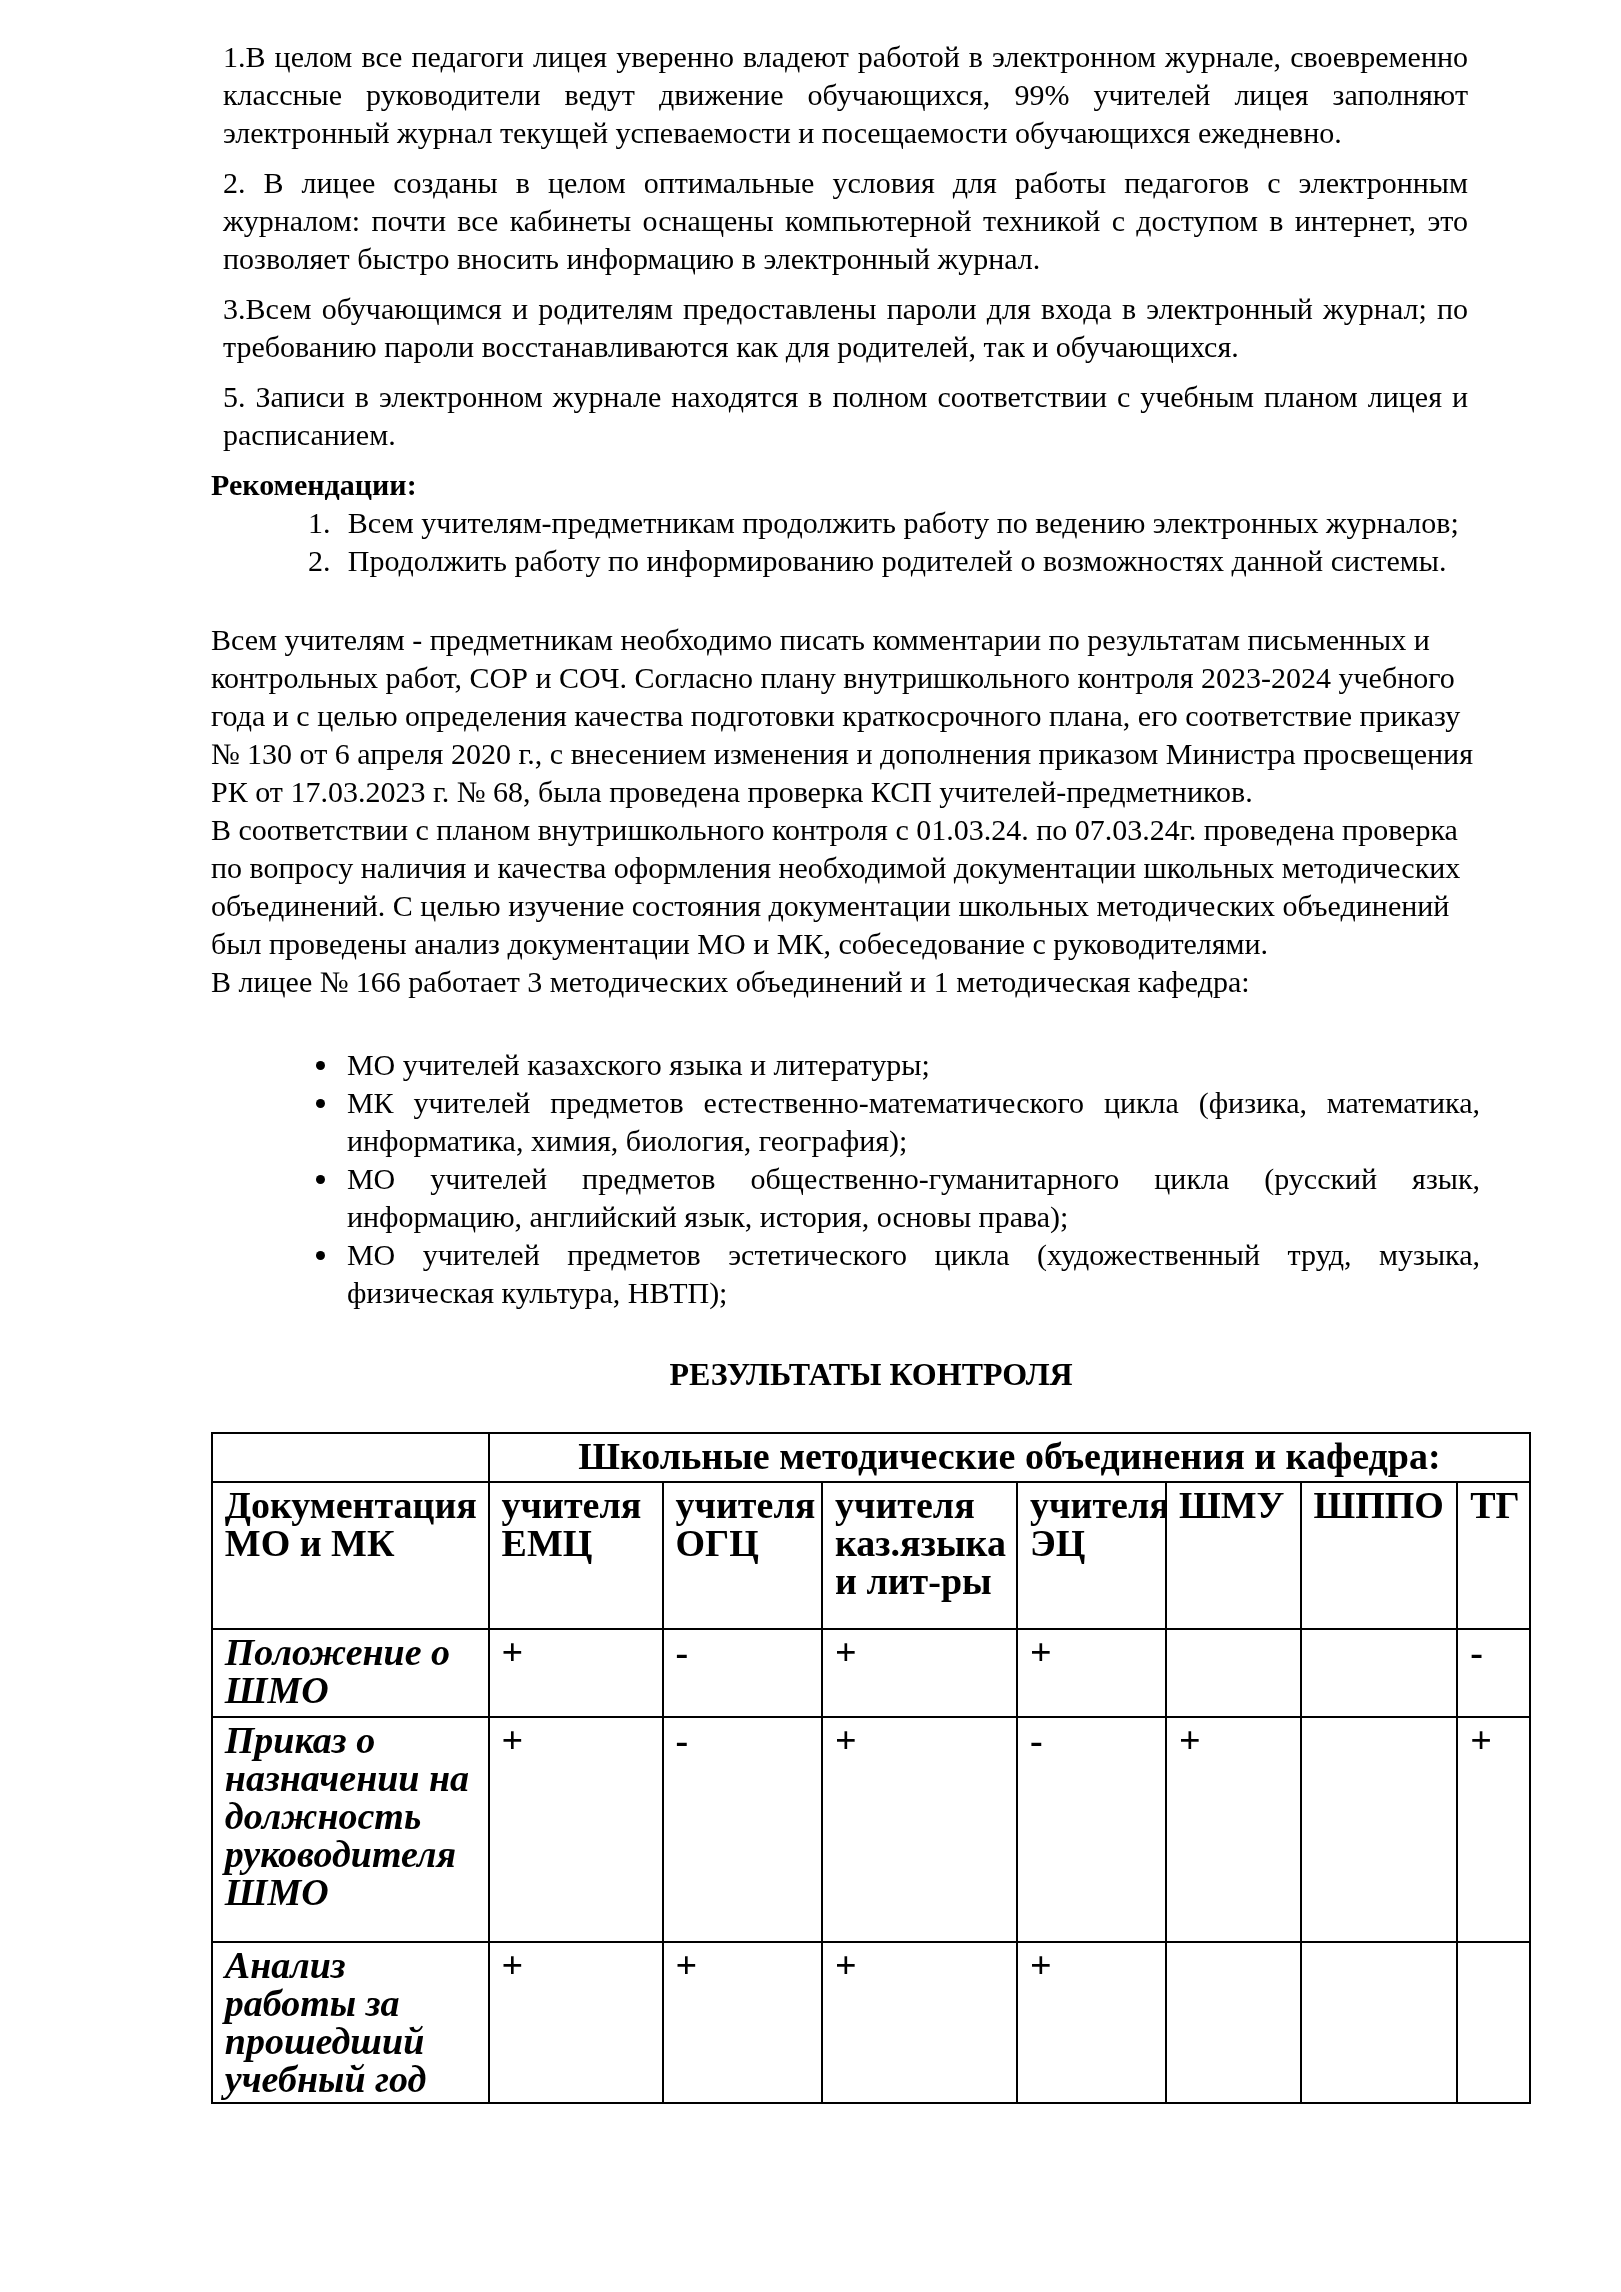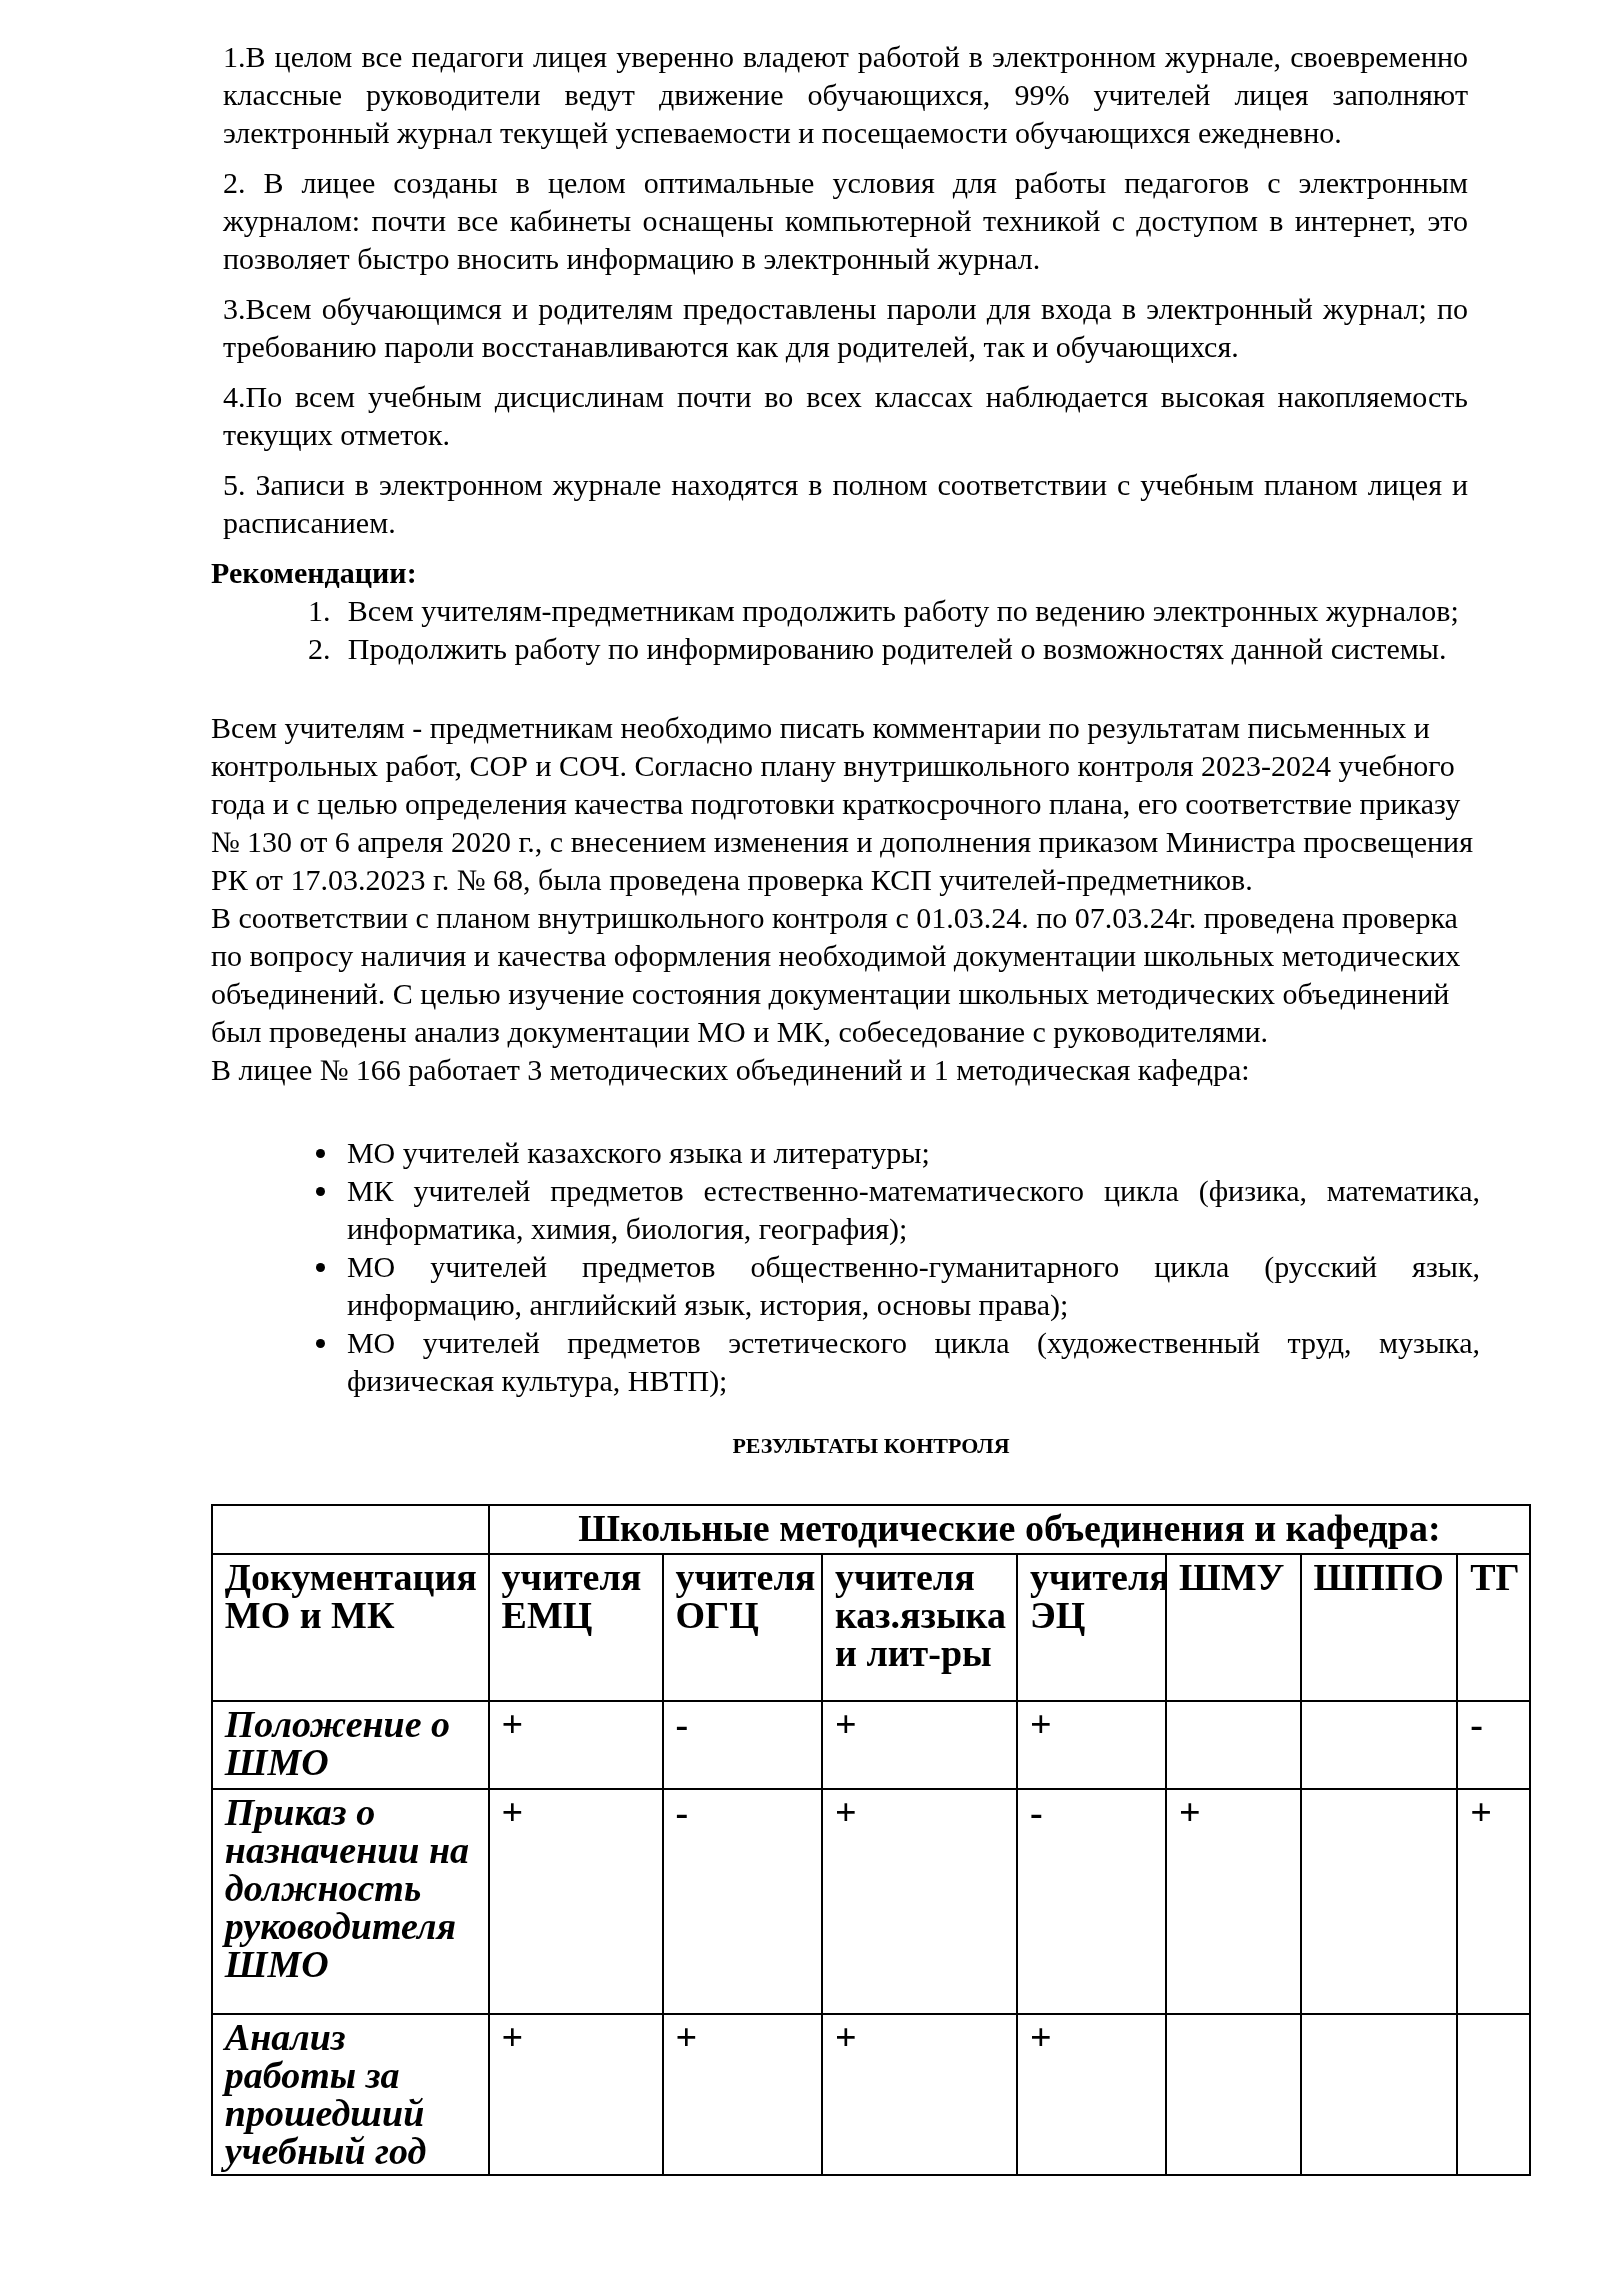--- a/index.html
+++ b/index.html
@@ -46,26 +46,26 @@
   ul.mo-list {
     margin: 45px 0 0 0;
     padding-left: 130px;
   }
   ul.mo-list li {
     text-align: justify;
     padding-left: 5.9px;
   }
 
   h2.results-heading {
-    font-size: 22px;
+    font-size: 32px;
     line-height: 38px;
     font-weight: bold;
     text-align: center;
     width: 1320px;
-    margin: 27px 0 39px 0;
+    margin: 43px 0 39px 0;
   }
 
   table.results-table {
     border-collapse: collapse;
     width: 1320px;
     table-layout: fixed;
     font-size: 38px;
     line-height: 38px;
   }
   table.results-table td, table.results-table th {
@@ -97,21 +97,20 @@
 </head>
 <body>
 
 <div class="page">
   <div class="content">
 
     <div class="findings">
       <p>1.В целом все педагоги лицея уверенно владеют работой в электронном журнале, своевременно классные руководители ведут движение обучающихся, 99% учителей лицея заполняют электронный журнал текущей успеваемости и посещаемости обучающихся ежедневно.</p>
       <p>2. В лицее созданы в целом оптимальные условия для работы педагогов с электронным журналом: почти все кабинеты оснащены компьютерной техникой с доступом в интернет, это позволяет быстро вносить информацию в электронный журнал.</p>
       <p>3.Всем обучающимся и родителям предоставлены пароли для входа в электронный журнал; по требованию пароли восстанавливаются как для родителей, так и обучающихся.</p>
-      <p>4.По всем учебным дисцислинам почти во всех классах наблюдается высокая накопляемость текущих отметок.</p>
       <p>5. Записи в электронном журнале находятся в полном соответствии с учебным планом лицея и расписанием.</p>
     </div>
 
     <p class="rec-heading">Рекомендации:</p>
 
     <ol class="rec-list">
       <li>Всем учителям-предметникам продолжить работу по ведению электронных журналов;</li>
       <li>Продолжить работу по информированию родителей о возможностях данной системы.</li>
     </ol>
 

